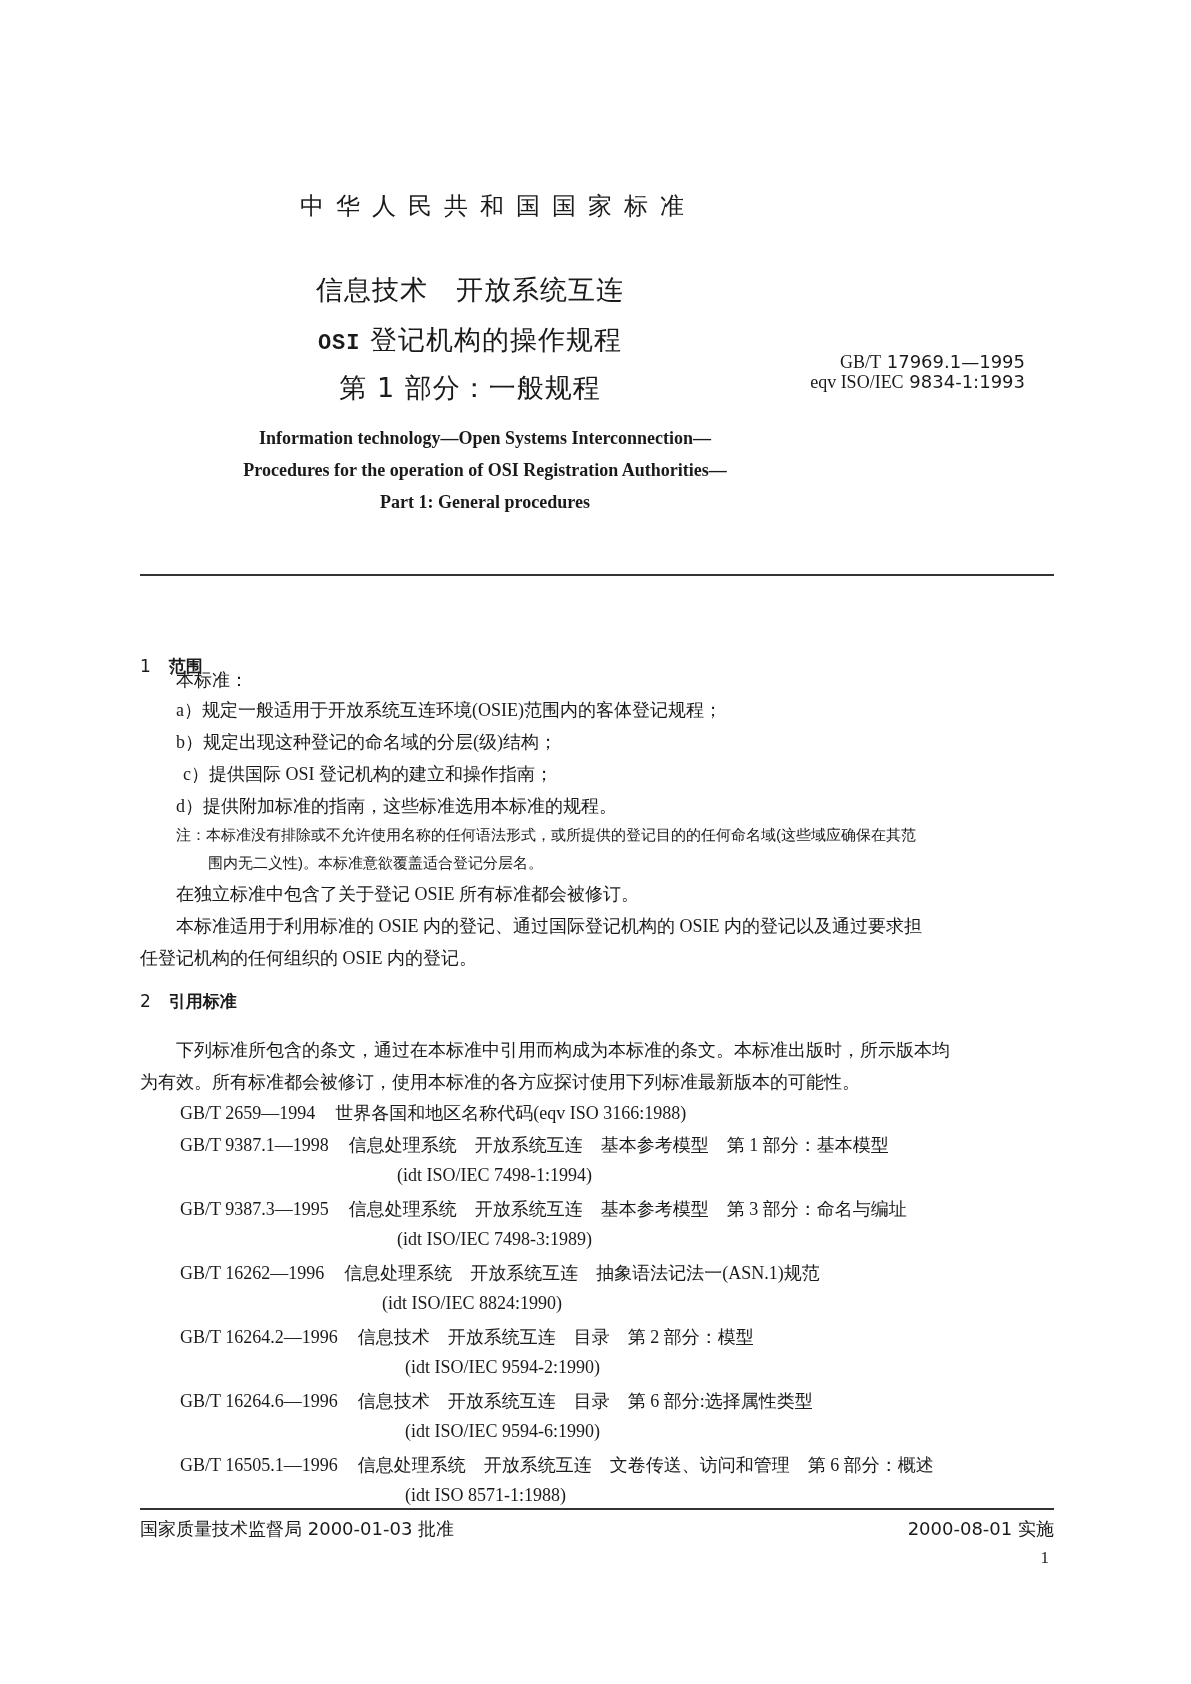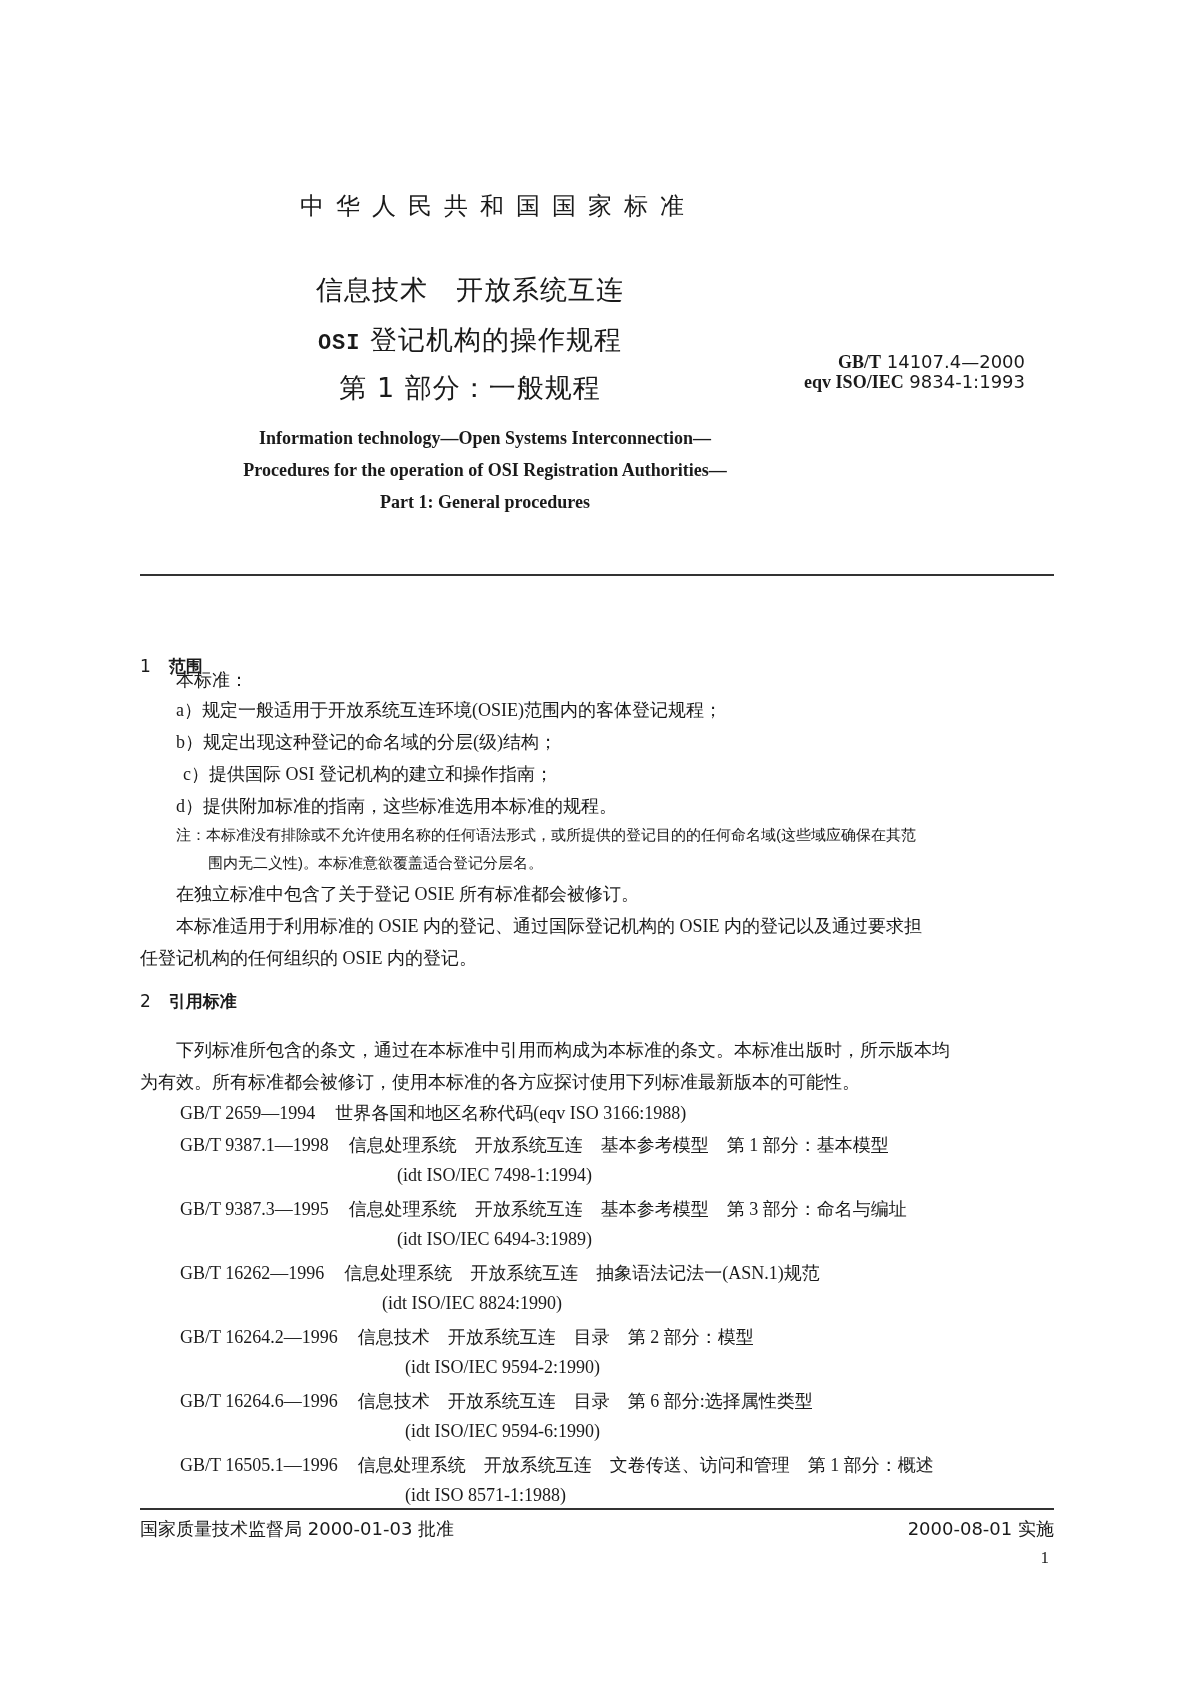--- a/index.html
+++ b/index.html
@@ -16,21 +16,21 @@
   }
   .title-cn {
     font-size: 27px; letter-spacing: 1px; text-align: center; width: 400px; left: 270px;
   }
   #title-line1 { top: 272px; }
   #title-line2 { top: 322px; }
   #title-line3 { top: 370px; }
   #title-line2 .osi { font-family: Liberation Mono, monospace; font-weight: bold; font-size: 22px; }
 
   #std-code { right: 166px; top: 352px; text-align: right; font-size: 18px; line-height: 20px; }
-  #std-code b { font-family: "Liberation Serif", serif; font-weight: bold; }
+  #std-code b { font-family: "Liberation Serif", serif; font-weight: normal; }
 
   .title-en {
     font-family: "Liberation Serif", serif; font-weight: bold; font-size: 18px;
     width: 700px; left: 135px; text-align: center;
   }
   #en-line1 { top: 428px; }
   #en-line2 { top: 460px; }
   #en-line3 { top: 492px; }
 
   .rule { position: absolute; left: 140px; width: 914px; height: 2px; background: #333; }
@@ -52,21 +52,21 @@
 </head>
 <body>
 
 <div class="abs sans" id="national-std">中华人民共和国国家标准</div>
 
 <div class="abs sans title-cn" id="title-line1">信息技术　开放系统互连</div>
 <div class="abs sans title-cn" id="title-line2"><span class="osi">OSI</span><span> 登记机构的操作规程</span></div>
 <div class="abs sans title-cn" id="title-line3">第 1 部分：一般规程</div>
 
 <div class="abs sans" id="std-code">
-  <div><b>GB/T</b><span> 14107.4—2000</span></div>
+  <div><b>GB/T</b><span> 17969.1—1995</span></div>
   <div><b>eqv ISO/IEC</b><span> 9834-1:1993</span></div>
 </div>
 
 <div class="abs title-en" id="en-line1">Information technology—Open Systems Interconnection—</div>
 <div class="abs title-en" id="en-line2">Procedures for the operation of OSI Registration Authorities—</div>
 <div class="abs title-en" id="en-line3">Part 1: General procedures</div>
 
 <div class="rule" id="rule-top"></div>
 
 <div class="abs sans sec-head" style="left:140px; top:655px;"><span class="num">1</span><span>范围</span></div>
@@ -92,39 +92,39 @@
 </div>
 
 <div class="abs body-text" style="left:180px; top:1133px;">
   <span class="ref-code">GB/T 9387.1—1998</span><span style="display:inline-block;width:20px"></span><span>信息处理系统　开放系统互连　基本参考模型　第 1 部分：基本模型</span>
 </div>
 <div class="abs body-text" style="left:397px; top:1165px;">(idt ISO/IEC 7498-1:1994)</div>
 
 <div class="abs body-text" style="left:180px; top:1197px;">
   <span class="ref-code">GB/T 9387.3—1995</span><span style="display:inline-block;width:20px"></span><span>信息处理系统　开放系统互连　基本参考模型　第 3 部分：命名与编址</span>
 </div>
-<div class="abs body-text" style="left:397px; top:1229px;">(idt ISO/IEC 6494-3:1989)</div>
+<div class="abs body-text" style="left:397px; top:1229px;">(idt ISO/IEC 7498-3:1989)</div>
 
 <div class="abs body-text" style="left:180px; top:1261px;">
   <span class="ref-code">GB/T 16262—1996</span><span style="display:inline-block;width:20px"></span><span>信息处理系统　开放系统互连　抽象语法记法一(ASN.1)规范</span>
 </div>
 <div class="abs body-text" style="left:382px; top:1293px;">(idt ISO/IEC 8824:1990)</div>
 
 <div class="abs body-text" style="left:180px; top:1325px;">
   <span class="ref-code">GB/T 16264.2—1996</span><span style="display:inline-block;width:20px"></span><span>信息技术　开放系统互连　目录　第 2 部分：模型</span>
 </div>
 <div class="abs body-text" style="left:405px; top:1357px;">(idt ISO/IEC 9594-2:1990)</div>
 
 <div class="abs body-text" style="left:180px; top:1389px;">
   <span class="ref-code">GB/T 16264.6—1996</span><span style="display:inline-block;width:20px"></span><span>信息技术　开放系统互连　目录　第 6 部分:选择属性类型</span>
 </div>
 <div class="abs body-text" style="left:405px; top:1421px;">(idt ISO/IEC 9594-6:1990)</div>
 
 <div class="abs body-text" style="left:180px; top:1453px;">
-  <span class="ref-code">GB/T 16505.1—1996</span><span style="display:inline-block;width:20px"></span><span>信息处理系统　开放系统互连　文卷传送、访问和管理　第 1 部分：概述</span>
+  <span class="ref-code">GB/T 16505.1—1996</span><span style="display:inline-block;width:20px"></span><span>信息处理系统　开放系统互连　文卷传送、访问和管理　第 6 部分：概述</span>
 </div>
 <div class="abs body-text" style="left:405px; top:1485px;">(idt ISO 8571-1:1988)</div>
 
 <div class="rule" id="rule-bottom"></div>
 
 <div class="abs sans" id="footer-left">国家质量技术监督局 2000-01-03 批准</div>
 <div class="abs sans" id="footer-right">2000-08-01 实施</div>
 <div class="abs" id="page-number">1</div>
 
 </body></html>

